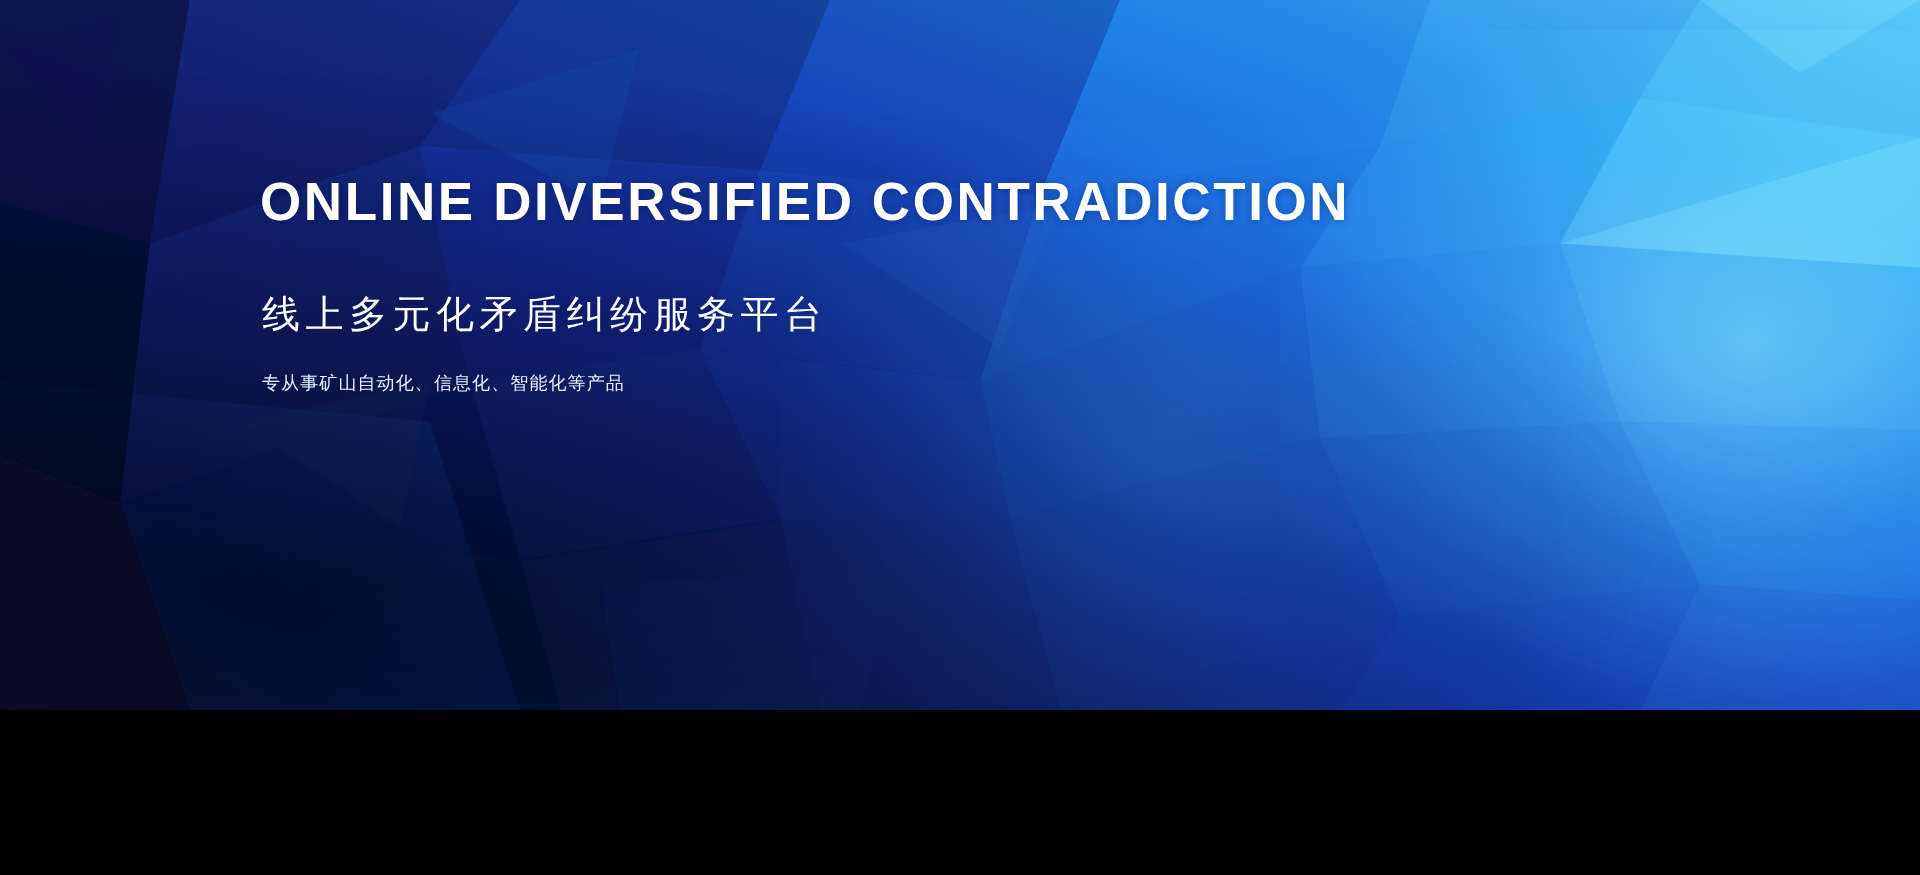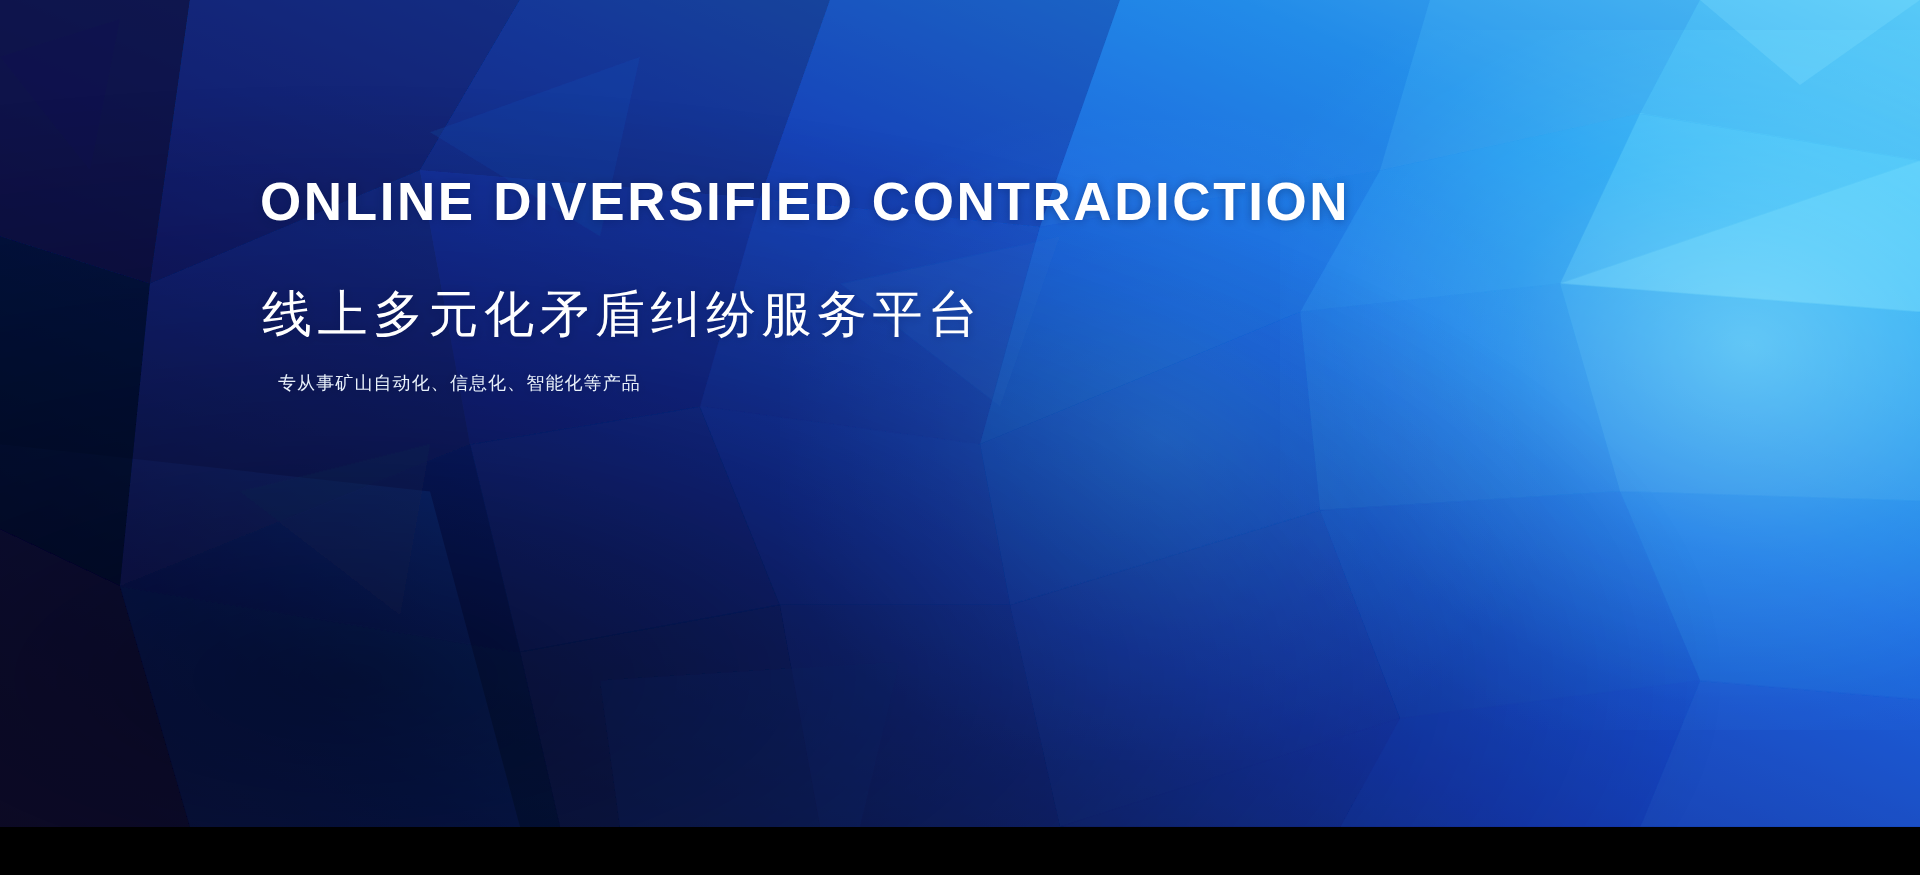--- a/index.html
+++ b/index.html
@@ -3,21 +3,21 @@
 <meta charset="utf-8">
 <style>
   html, body {
     margin: 0;
     padding: 0;
     background: #000;
   }
   #banner {
     position: relative;
     width: 1920px;
-    height: 827px;
+    height: 710px;
     overflow: hidden;
     font-family: "Liberation Sans", "DejaVu Sans", sans-serif;
     background: #737373;
   }
   #poly-canvas {
     position: absolute;
     inset: 0;
     width: 100%;
     height: 100%;
     display: block;
@@ -71,42 +71,42 @@
     text-shadow: 0 1px 10px rgba(0,20,70,0.35);
   }
   .headline .hl-line { display: block; }
 
   .subtitle {
     position: absolute;
     top: 290px;
     left: 2px;
     margin: 0;
     color: #ffffff;
-    font-size: 50px;
+    font-size: 38px;
     line-height: 48px;
     font-weight: 400;
     letter-spacing: 5.5px;
     white-space: nowrap;
     text-shadow: 0 1px 9px rgba(0,20,70,0.30);
   }
 
   .desc {
     position: absolute;
     top: 368px;
     left: 2px;
     margin: 0;
     color: #e9f2fb;
     font-size: 18px;
     line-height: 31px;
     font-weight: 400;
     letter-spacing: 1.1px;
     white-space: nowrap;
     text-shadow: 0 1px 7px rgba(0,20,70,0.30);
   }
-  .desc .desc-line { display: block; margin-left: 16px; }
+  .desc .desc-line { display: block; }
 </style>
 </head>
 <body>
 
 <div id="banner">
 
   <svg id="poly-canvas" viewBox="0 0 1920 875" preserveAspectRatio="none">
     <defs>
       <linearGradient id="gBase" x1="0" y1="1" x2="1" y2="0">
         <stop offset="0%" stop-color="#05071f"></stop>

